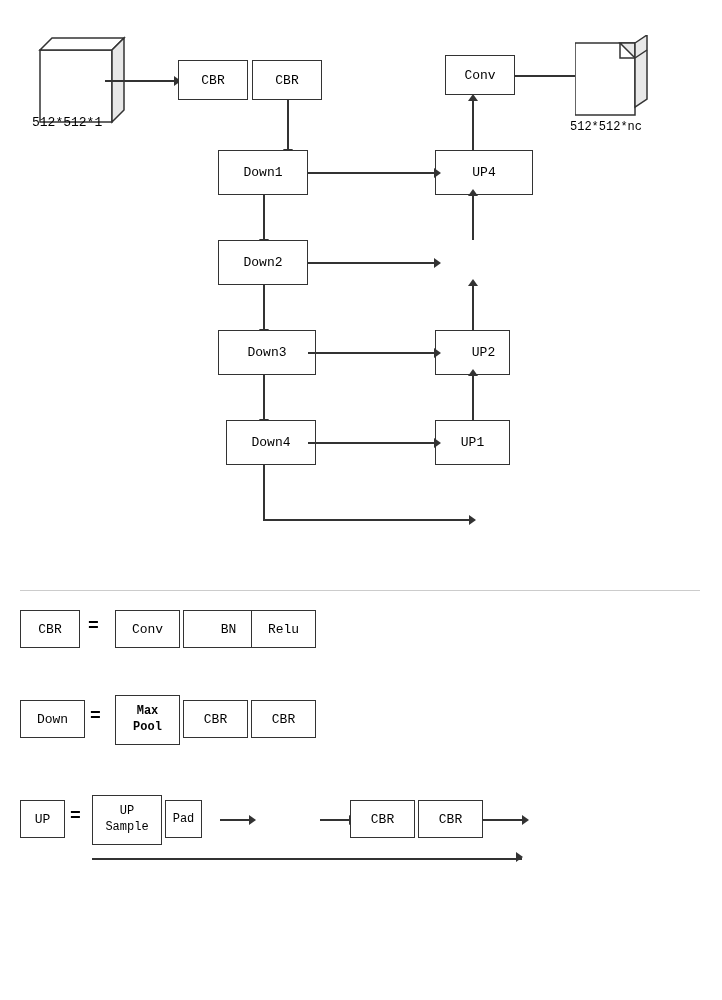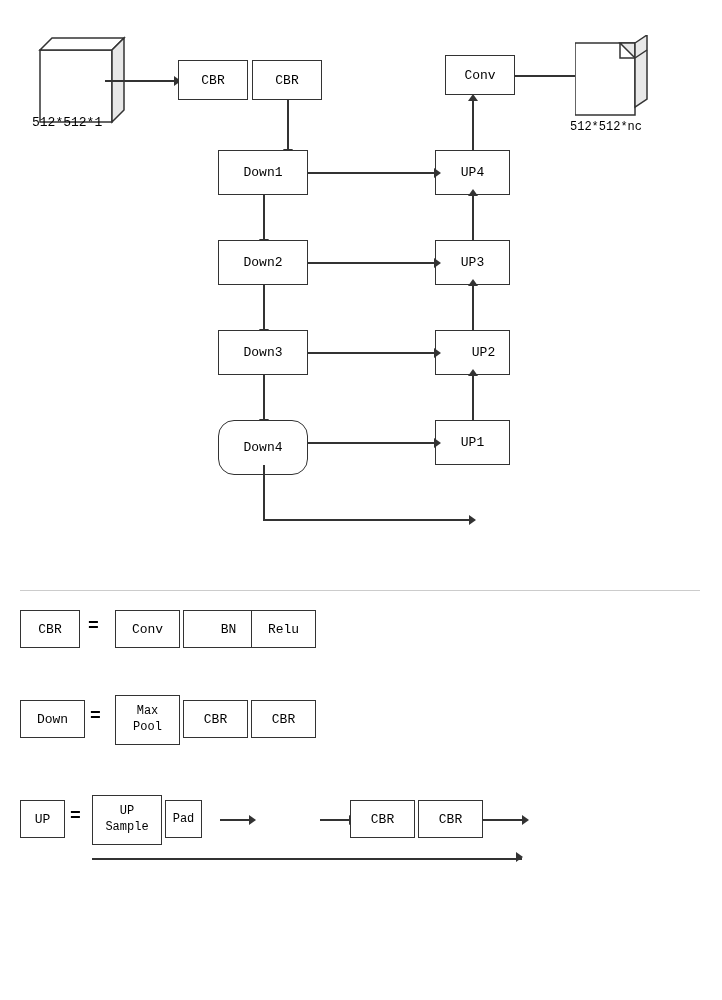--- a/index.html
+++ b/index.html
@@ -116,40 +116,37 @@
   </div>
 
   <div class="arrow-v arrowhead-down" style="left:263px; top:195px; height:45px;"></div>
 
   <div class="box" style="left:218px; top:240px; width:90px; height:45px;">
     <span>Down2</span>
   </div>
 
   <div class="arrow-v arrowhead-down" style="left:263px; top:285px; height:45px;"></div>
 
-  <div class="box" style="left:218px; top:330px; width:90px; height:45px;">
+  <div class="box" style="left:218px; top:330px; width:98px; height:45px;">
     <span>Down3</span>
   </div>
 
   <div class="arrow-v arrowhead-down" style="left:263px; top:375px; height:45px;"></div>
 
-  <div class="box" style="left:218px; top:420px; width:90px; height:55px;border-radius:16px;">
+  <div class="box" style="left:226px; top:420px; width:90px; height:45px;">
     <span>Down4</span>
   </div>
 
   <div class="arrow-v" style="left:263px; top:465px; height:55px;"></div>
   <div class="arrow-h arrowhead-right" style="left:263px; top:519px; width:207px;"></div>
 
-  <div class="box" style="left:435px; top:150px; width:75px; height:45px;">
+  <div class="box" style="left:435px; top:150px; width:98px; height:45px;">
     <span>UP4</span>
   </div>
 
-  <div class="box" style="left:435px; top:240px; width:75px; height:45px;">
-    <span>UP3</span>
-  </div>
 
   <div class="box" style="left:435px; top:330px; width:75px; height:45px;padding-left:22px;">
     <span>UP2</span>
   </div>
 
   <div class="box" style="left:435px; top:420px; width:75px; height:45px;">
     <span>UP1</span>
   </div>
 
   <div class="arrow-v arrowhead-up" style="left:472px; top:375px; height:45px;"></div>
@@ -200,21 +197,21 @@
   </div>
   <div class="box" style="left:251px; top:610px; width:65px; height:38px;">
     <span>Relu</span>
   </div>
 
   <div class="box" style="left:20px; top:700px; width:65px; height:38px;justify-content:center;">
     <span>Down</span>
   </div>
   <div class="equals-sign" style="left:90px; top:706px;">=</div>
   <div class="box" style="left:115px; top:695px; width:65px; height:50px; font-size:12px;">
-    <span style="text-align:center; line-height:1.3;">Max<br>Pool</span>
+    <span style="text-align:center; line-height:1.3;font-weight:bold;">Max<br>Pool</span>
   </div>
   <div class="box" style="left:183px; top:700px; width:65px; height:38px;">
     <span>CBR</span>
   </div>
   <div class="box" style="left:251px; top:700px; width:65px; height:38px;">
     <span>CBR</span>
   </div>
 
   <div class="box" style="left:20px; top:800px; width:45px; height:38px;">
     <span>UP</span>

